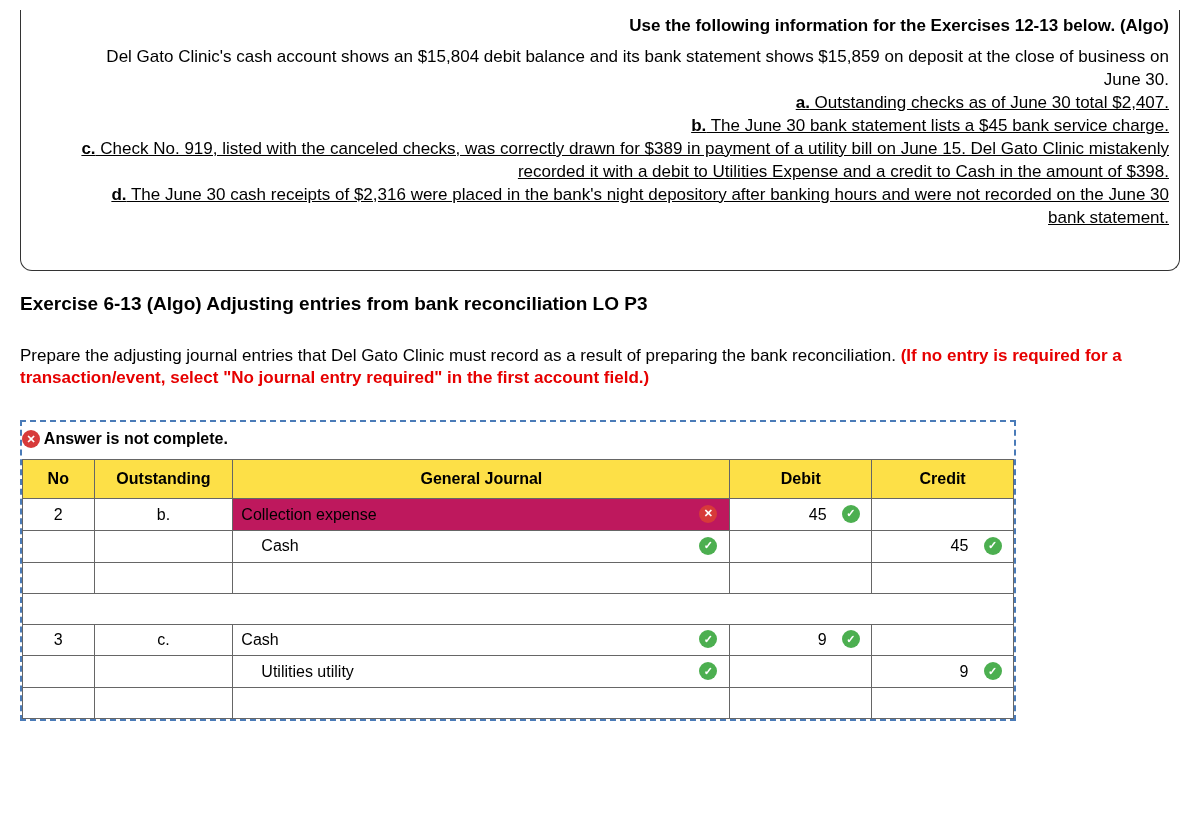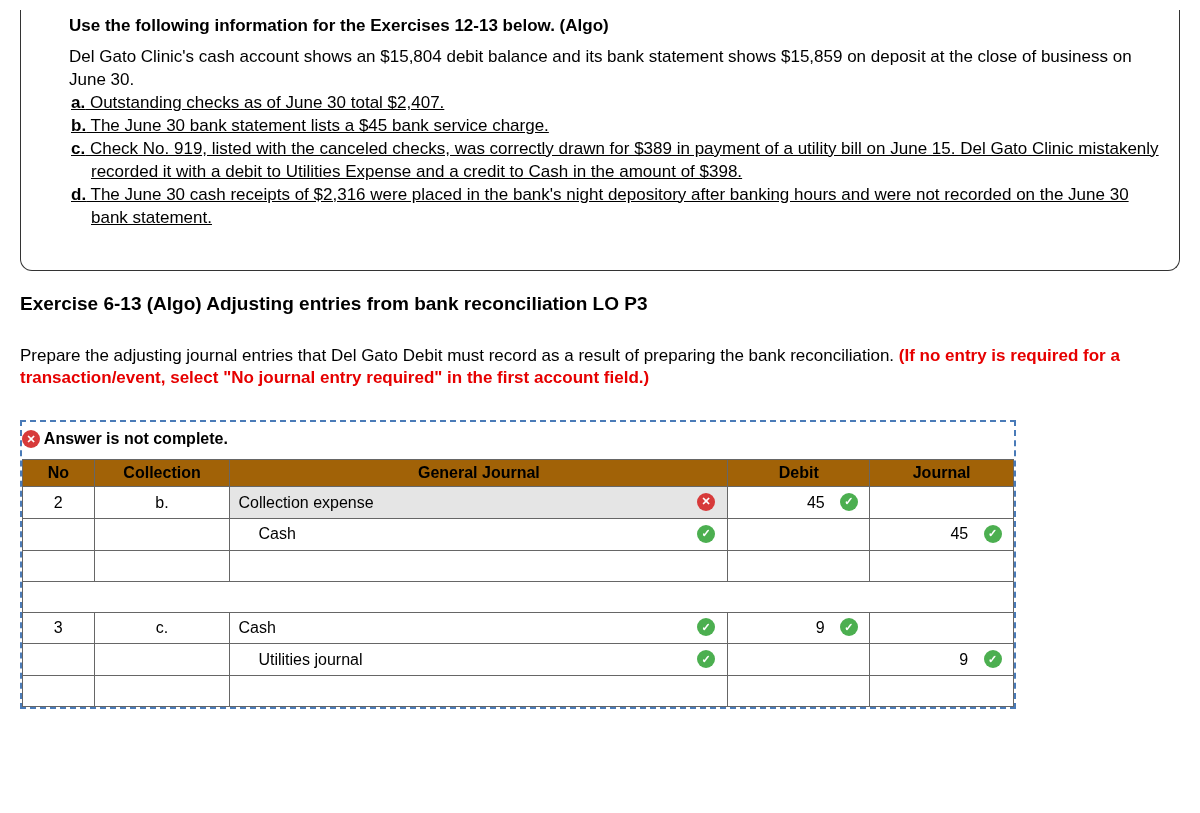--- a/index.html
+++ b/index.html
@@ -9,20 +9,21 @@
     font-size: 17px;
     color: #000;
     background: #fff;
   }
   .info-box {
     border: 1px solid #333;
     border-radius: 0 0 12px 12px;
     padding: 6px 10px 40px 48px;
     margin-bottom: 22px;
     border-top: none;
+    text-align: right;
   }
   .info-title {
     font-weight: bold;
     font-size: 17px;
     margin-bottom: 10px;
   }
   .info-subtitle {
     font-style: italic;
     font-size: 16.5px;
     margin-bottom: 20px;
@@ -92,44 +93,44 @@
   .icon-green { background: #4caf50; }
   .icon-red::before { content: "✕"; font-size:11px; font-weight:bold; }
   .icon-green::before { content: "✓"; font-size:11px; font-weight:bold; }
 
   table.journal {
     border-collapse: collapse;
     width: 100%;
     font-size: 16px;
   }
   table.journal th {
-    background: #a16207;
+    background: #fde047;
     border: 1px solid #666;
-    padding: 4px 8px;
+    padding: 10px 8px;
     font-weight: bold;
   }
   table.journal td {
     border: 1px solid #666;
     padding: 6px 8px;
     height: 18px;
     vertical-align: middle;
   }
   .col-no { width: 62px; text-align:center;}
   .col-trans { width: 128px; text-align:center;}
   .col-journal { width: 500px;}
   .col-icon { width: 28px; text-align:center; border-left:none !important;}
   .col-debit { width: 104px; text-align:right; padding-right:4px !important;}
   .col-debit-icon { width: 26px; text-align:center; border-left:none !important;}
   .col-credit { width: 104px; text-align:right; padding-right:4px !important;}
   .col-credit-icon { width: 26px; text-align:center; border-left:none !important;}
 
   td.nb-right { border-right: none !important;}
   td.nb-left { border-left: none !important;}
   .indent { padding-left: 28px !important; }
-  .pink { background: #e5e5e5; }
+  .pink { background: #be185d; }
   .gap td { border:none; height:10px; padding:0;}
 </style>
 </head>
 <body>
 
 
 
 <div class="info-box">
   <div class="info-title">Use the following information for the Exercises 12-13 below. (Algo)</div>
   <div class="info-paragraph">Del Gato Clinic's cash account shows an $15,804 debit balance and its bank statement shows $15,859 on deposit at the close of business on June 30.</div>
@@ -137,37 +138,37 @@
     <li><b>a.</b><span> Outstanding checks as of June 30 total $2,407.</span></li>
     <li><b>b.</b><span> The June 30 bank statement lists a $45 bank service charge.</span></li>
     <li><b>c.</b><span> Check No. 919, listed with the canceled checks, was correctly drawn for $389 in payment of a utility bill on June 15. Del Gato Clinic mistakenly recorded it with a debit to Utilities Expense and a credit to Cash in the amount of $398.</span></li>
     <li><b>d.</b><span> The June 30 cash receipts of $2,316 were placed in the bank's night depository after banking hours and were not recorded on the June 30 bank statement.</span></li>
   </ul>
 </div>
 
 <div class="exercise-title">Exercise 6-13 (Algo) Adjusting entries from bank reconciliation LO P3</div>
 
 <div class="instruction">
-  <span>Prepare the adjusting journal entries that Del Gato Debit must record as a result of preparing the bank reconciliation. </span><span class="red-bold">(If no entry is required for a transaction/event, select "No journal entry required" in the first account field.)</span>
+  <span>Prepare the adjusting journal entries that Del Gato Clinic must record as a result of preparing the bank reconciliation. </span><span class="red-bold">(If no entry is required for a transaction/event, select "No journal entry required" in the first account field.)</span>
 </div>
 
 <div class="answer-wrap">
   <div class="answer-header">
     <span class="icon-circle icon-red"></span>
     <span>Answer is not complete.</span>
   </div>
 
   <table class="journal">
     <tbody>
         <tr>
       <th class="col-no">No</th>
-      <th class="col-trans">Collection</th>
+      <th class="col-trans">Outstanding</th>
       <th colspan="2">General Journal</th>
       <th colspan="2">Debit</th>
-      <th colspan="2">Journal</th>
+      <th colspan="2">Credit</th>
     </tr>
 
     <tr>
       <td class="col-no">2</td>
       <td class="col-trans">b.</td>
       <td class="col-journal nb-right pink">Collection expense</td>
       <td class="col-icon nb-left pink"><span class="icon-circle icon-red"></span></td>
       <td class="col-debit nb-right">45</td>
       <td class="col-debit-icon nb-left"><span class="icon-circle icon-green"></span></td>
       <td class="col-credit nb-right"></td>
@@ -204,21 +205,21 @@
       <td class="col-journal nb-right">Cash</td>
       <td class="col-icon nb-left"><span class="icon-circle icon-green"></span></td>
       <td class="col-debit nb-right">9</td>
       <td class="col-debit-icon nb-left"><span class="icon-circle icon-green"></span></td>
       <td class="col-credit nb-right"></td>
       <td class="col-credit-icon nb-left"></td>
     </tr>
     <tr>
       <td class="col-no"></td>
       <td class="col-trans"></td>
-      <td class="col-journal nb-right indent">Utilities journal</td>
+      <td class="col-journal nb-right indent">Utilities utility</td>
       <td class="col-icon nb-left"><span class="icon-circle icon-green"></span></td>
       <td class="col-debit nb-right"></td>
       <td class="col-debit-icon nb-left"></td>
       <td class="col-credit nb-right">9</td>
       <td class="col-credit-icon nb-left"><span class="icon-circle icon-green"></span></td>
     </tr>
     <tr>
       <td class="col-no"></td>
       <td class="col-trans"></td>
       <td class="col-journal nb-right"></td>

